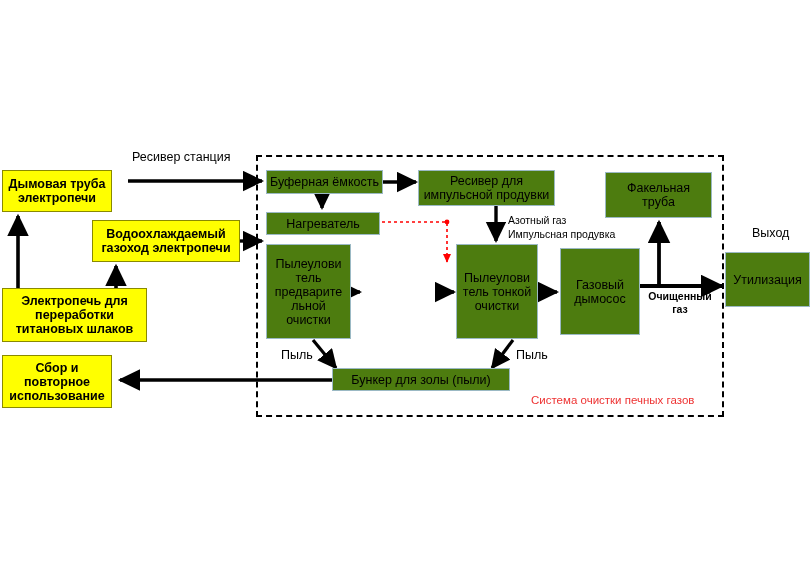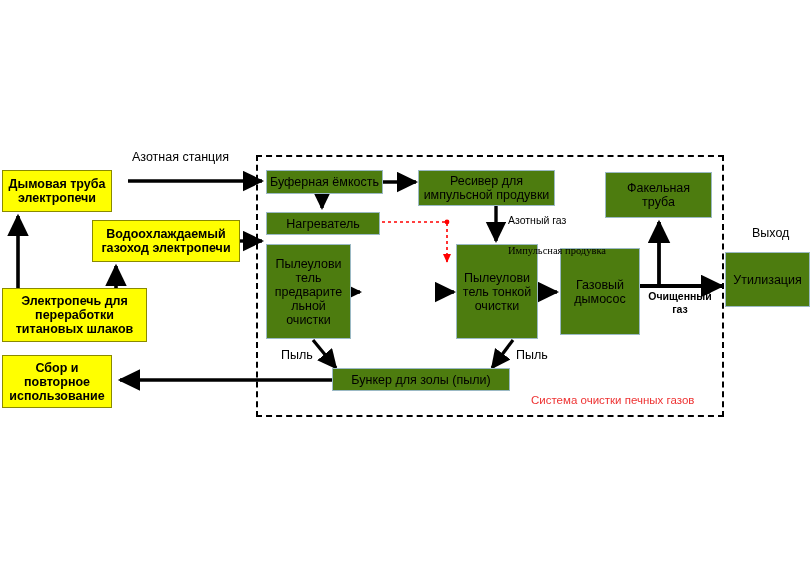--- a/index.html
+++ b/index.html
@@ -134,25 +134,25 @@
   <div class="box blue" style="left:456px; top:244px; width:82px; height:95px;">Пылеулови тель тонкой очистки</div>
 
   <div class="box blue" style="left:560px; top:248px; width:80px; height:87px;">Газовый дымосос</div>
 
   <div class="box blue" style="left:605px; top:172px; width:107px; height:46px;">Факельная труба</div>
 
   <div class="box blue" style="left:332px; top:368px; width:178px; height:23px;">Бункер для золы (пыли)</div>
 
   <div class="box blue" style="left:725px; top:252px; width:85px; height:55px;">Утилизация</div>
 
-  <div class="lbl" style="left:132px; top:150px;">Азотная станция</div>
+  <div class="lbl" style="left:132px; top:150px;">Ресивер станция</div>
 
   <div class="lbl small" style="left:508px; top:214px;">Азотный газ</div>
 
-  <div class="lbl small" style="left:508px; top:245px;font-family:Liberation Serif, serif;">Импульсная продувка</div>
+  <div class="lbl small" style="left:508px; top:228px;">Импульсная продувка</div>
 
   <div class="lbl" style="left:281px; top:348px;">Пыль</div>
 
   <div class="lbl" style="left:516px; top:348px;">Пыль</div>
 
   <div class="lbl small" style="left:648px; top:290px; width:64px; white-space:normal; text-align:center; line-height:1.25;font-weight:bold;">Очищенный газ</div>
 
   <div class="lbl" style="left:752px; top:226px;text-align:right;">Выход</div>
 
   <div class="lbl red" style="left:531px; top:394px;">Система очистки печных газов</div>

